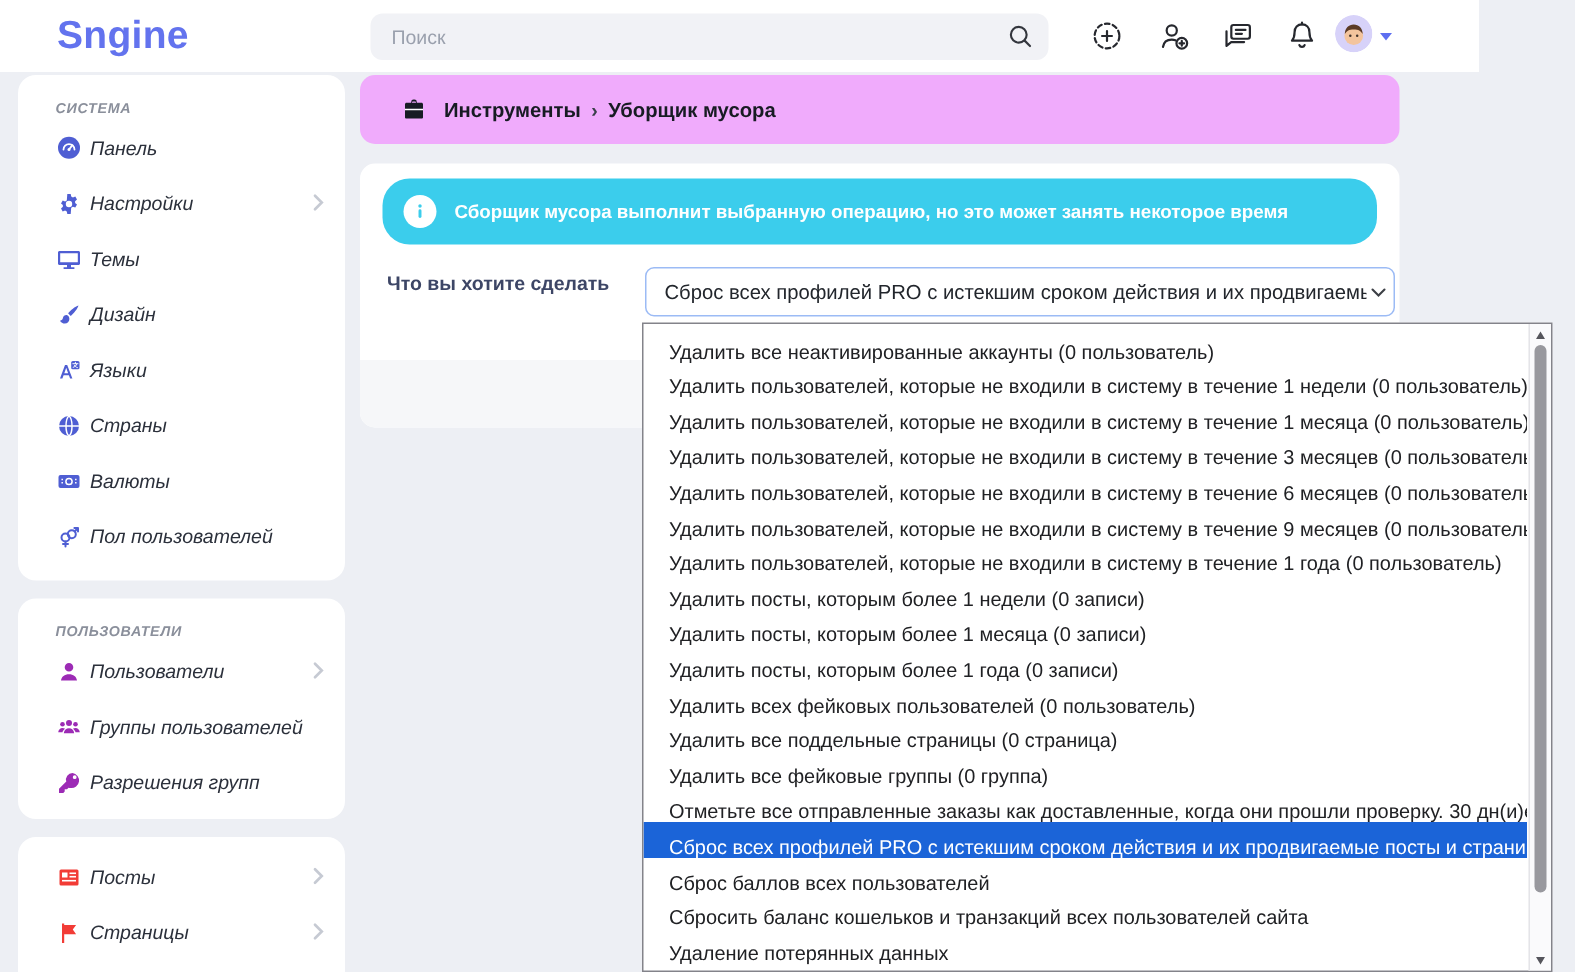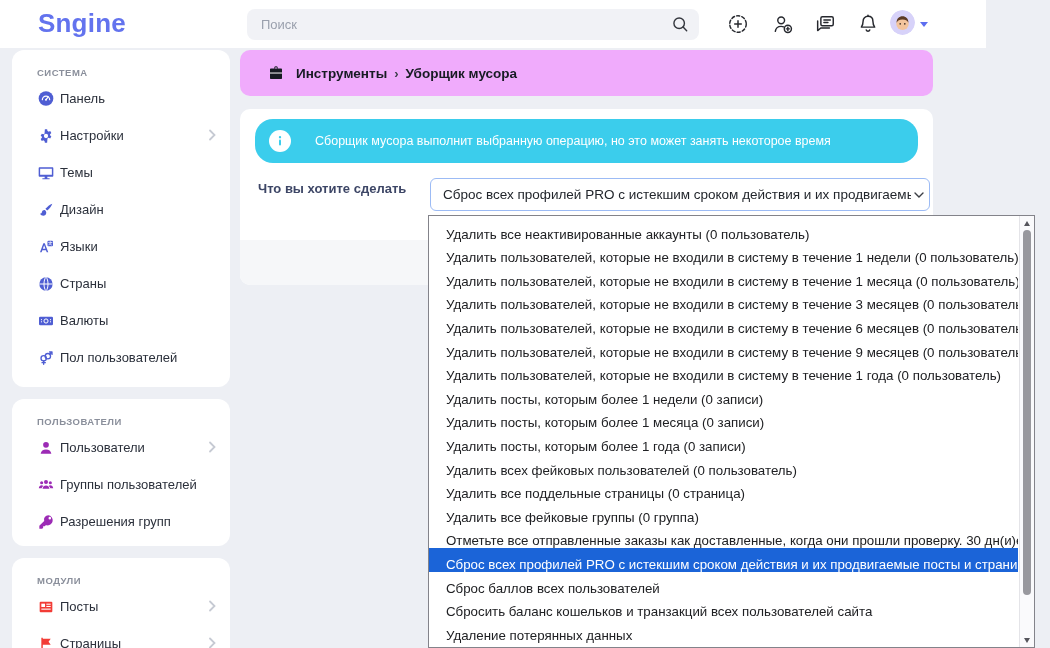--- a/index.html
+++ b/index.html
@@ -16,41 +16,41 @@
   .logo { position:absolute; left:38px; top:8px; font-size:26px; font-weight:bold; color:#6373ee; letter-spacing:.2px; }
   .search { position:absolute; left:247px; top:9px; width:452px; height:31px; background:#f1f2f6; border-radius:8px; }
   .search input { width:100%; height:100%; background:transparent; border:none; outline:none; padding:0 36px 0 14px; font-size:13px; color:#444; font-family:"Liberation Sans",sans-serif; }
   .search input::placeholder { color:#9aa0ad; }
   .search .mag { position:absolute; right:9px; top:5px; }
   .tb-ic { position:absolute; top:13px; width:22px; height:22px; cursor:pointer; }
   .avatar { position:absolute; left:890px; top:10px; width:25px; height:25px; border-radius:50%; overflow:hidden; cursor:pointer; }
   .caret { position:absolute; left:920px; top:22px; width:0; height:0; border-left:4px solid transparent; border-right:4px solid transparent; border-top:5px solid #5d6ef0; cursor:pointer; }
 
   
-  .card { position:absolute; left:12px; width:218px; background:#ffffff; border-radius:12px; }
+  .card { position:absolute; left:12px; width:218px; background:#ffffff; border-radius:12px;font-style:italic; }
   #card-system  { top:50px;  height:337px; }
   #card-users   { top:399px; height:147px; }
   #card-modules { top:558px; height:120px; }
   .sec-title { height:22px; padding:9px 0 0 25px; font-size:9.5px; font-weight:bold; color:#8a8f9b; letter-spacing:.5px; }
   .card { padding-top:8px; }
   .s-item { position:relative; height:37px; display:flex; align-items:center; padding-left:26px; cursor:pointer; }
   .s-item .ico { width:16px; height:16px; margin-right:6px; display:flex; align-items:center; justify-content:center; flex:0 0 16px; }
   .s-item .lbl { font-size:13px; color:#2b303b; white-space:nowrap; }
   .s-item .chev { position:absolute; right:14px; top:12px; }
 
   
   .hdr-card { position:absolute; left:240px; top:50px; width:693px; height:46px; background:#f0abfc; border-radius:10px; display:flex; align-items:center; padding-left:28px; }
   .crumb { display:flex; align-items:center; gap:7px; font-size:13.5px; font-weight:bold; color:#171b23; }
   .crumb .sep { font-size:13px; color:#3a3f49; }
   .crumb .tool-ic { margin-right:5px; display:flex; }
 
   .body-card { position:absolute; left:240px; top:109px; width:693px; height:176px; background:#ffffff; border-radius:10px; }
   .alert { position:absolute; left:15px; top:10px; width:663px; height:44px; background:#3bcdec; border-radius:18px; display:flex; align-items:center; color:#fff; }
   .alert .icircle { width:22px; height:22px; border-radius:50%; background:#fff; margin:0 12px 0 14px; display:flex; align-items:center; justify-content:center; flex:0 0 22px; }
-  .alert .atxt { font-size:12.5px; font-weight:normal;margin-left:12px; }
+  .alert .atxt { font-size:12.5px; font-weight:bold; }
   .form-label { position:absolute; left:18px; top:72px; font-size:13px; font-weight:bold; color:#3d4666; }
   .select { position:absolute; left:190px; top:69px; width:500px; height:33px; background:#fff; border:1px solid #9cbbf5; border-radius:6px; display:flex; align-items:center; padding:0 18px 0 12px; overflow:hidden; cursor:pointer; }
   .select .sval { font-size:13.5px; color:#22262c; white-space:nowrap; overflow:hidden; }
   .select .sarrow { position:absolute; right:4px; top:11px; }
   .card-footer { position:absolute; left:0; top:131px; width:693px; height:45px; background:#f6f7f9; border-radius:0 0 10px 10px; }
 
   
   .dropdown { position:absolute; left:428px; top:215px; width:607px; height:433px; background:#fff; border:1px solid #83838a; z-index:9; }
   .opts { position:absolute; left:0; top:2px; right:16px; bottom:0; overflow:hidden; }
   .opt { height:23.6px; display:flex; align-items:flex-end; padding-left:17px; font-size:13.3px; color:#202124; white-space:nowrap; overflow:hidden; cursor:default; }
@@ -242,21 +242,20 @@
     <span class="ico">
       <svg width="16" height="16" viewBox="0 0 24 24" fill="#9c2bb5">
           <path d="M15.5 2a6.5 6.5 0 0 0-6.2 8.5L2 17.8V22h4.3l1.4-1.4v-2.3h2.3l1.6-1.6c.6.2 1.2.3 1.9.3A6.5 6.5 0 1 0 15.5 2zm2.2 6.1a1.9 1.9 0 1 1 0-3.8 1.9 1.9 0 0 1 0 3.8z"></path>
         </svg>
     </span>
     <span class="lbl">Разрешения групп</span>
   </div>
 </div>
 
 <div class="card" id="card-modules">
-  <div class="sec-title">МОДУЛИ</div>
 
   <div class="s-item">
     <span class="ico">
       <svg width="16" height="16" viewBox="0 0 24 24">
           <rect x="2.5" y="4" width="19" height="16" rx="1.5" fill="#f23c36"></rect>
           <g fill="#fff">
             <rect x="5" y="7" width="5.5" height="5"></rect>
             <rect x="12.5" y="7" width="6.5" height="1.6"></rect>
             <rect x="12.5" y="10.4" width="6.5" height="1.6"></rect>
             <rect x="5" y="14.4" width="14" height="1.6"></rect>

